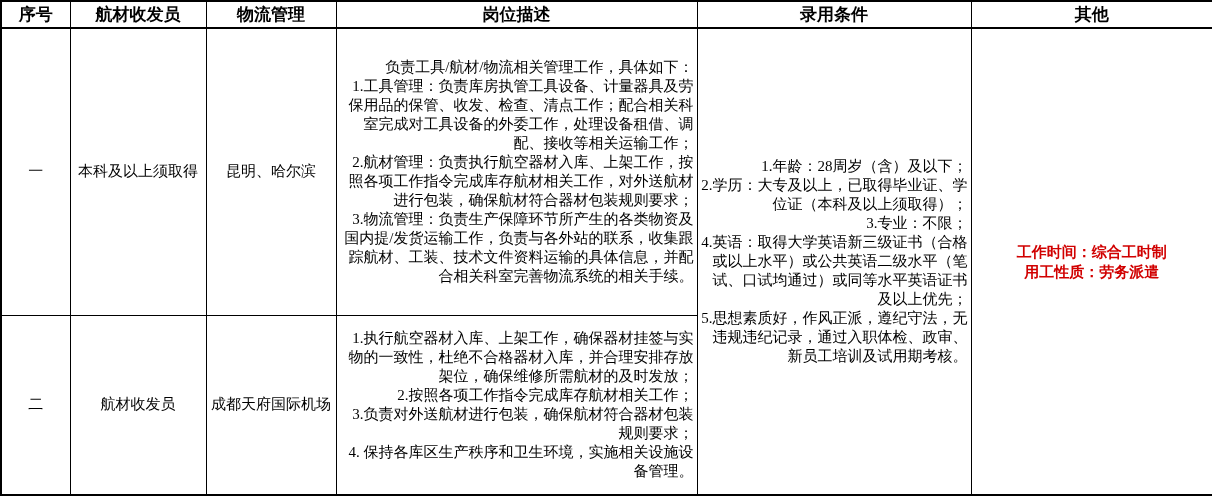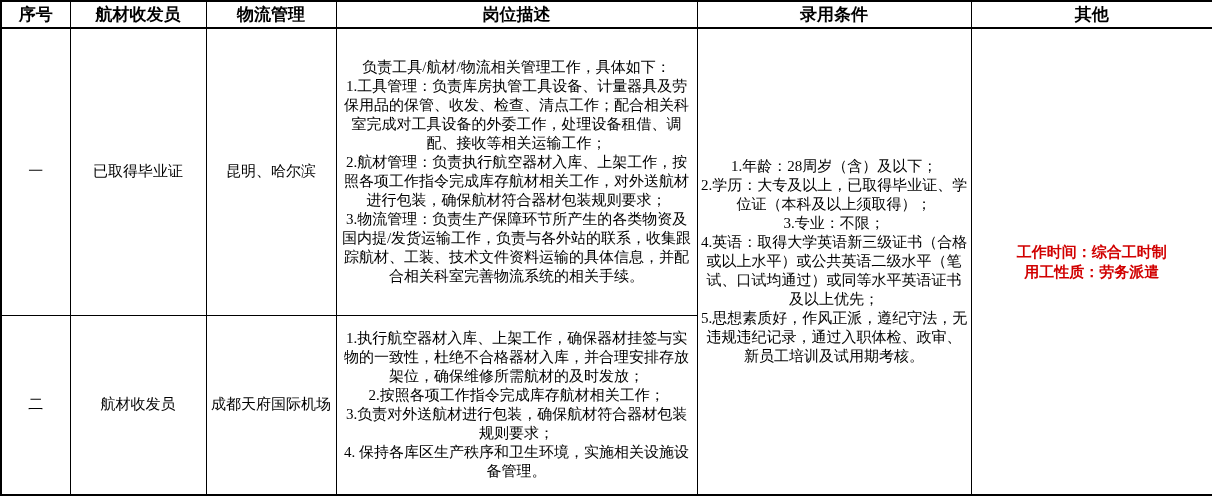--- a/index.html
+++ b/index.html
@@ -26,21 +26,21 @@
     padding: 1px 2px;
   }
   td.center-cell {
     text-align: center;
     font-size: 15px;
     padding: 2px;
   }
   td.text-cell {
     font-size: 15px;
     line-height: 19px;
-    text-align: center;
+    text-align: right;
     padding: 2px 3px;
   }
   .pre-line { white-space: pre-line; }
   .cond-item { display: block; }
   .bold-inline { font-weight: normal; }
   td.other-cell {
     text-align: center;
     font-size: 15px;
     line-height: 20px;
     font-weight: bold;
@@ -68,21 +68,21 @@
         <th>航材收发员</th>
         <th>物流管理</th>
         <th>岗位描述</th>
         <th>录用条件</th>
         <th>其他</th>
       </tr>
     </thead>
     <tbody>
       <tr class="row-1">
         <td class="center-cell">一</td>
-        <td class="center-cell">已取得毕业证</td>
+        <td class="center-cell">本科及以上须取得</td>
         <td class="center-cell">昆明、哈尔滨</td>
         <td class="text-cell pre-line">负责工具/航材/物流相关管理工作，具体如下：
 1.工具管理：负责库房执管工具设备、计量器具及劳保用品的保管、收发、检查、清点工作；配合相关科室完成对工具设备的外委工作，处理设备租借、调配、接收等相关运输工作；
 2.航材管理：负责执行航空器材入库、上架工作，按照各项工作指令完成库存航材相关工作，对外送航材进行包装，确保航材符合器材包装规则要求；
 3.物流管理：负责生产保障环节所产生的各类物资及国内提/发货运输工作，负责与各外站的联系，收集跟踪航材、工装、技术文件资料运输的具体信息，并配合相关科室完善物流系统的相关手续。</td>
         <td class="text-cell" rowspan="2">
           <span class="cond-item">1.年龄：28周岁（含）及以下；</span>
           <span class="cond-item">2.学历：大专及以上，已取得毕业证、学位证（本科及以上须取得）；</span>
           <span class="cond-item">3.专业：不限；</span>
           <span class="cond-item"><span>4.英语：取得大学英语新三级证书（合格或以上水平）或公共英语二级水平（笔试、口试均通过）或同等水平英语证书及以上</span><span class="bold-inline">优先</span><span>；</span></span>

